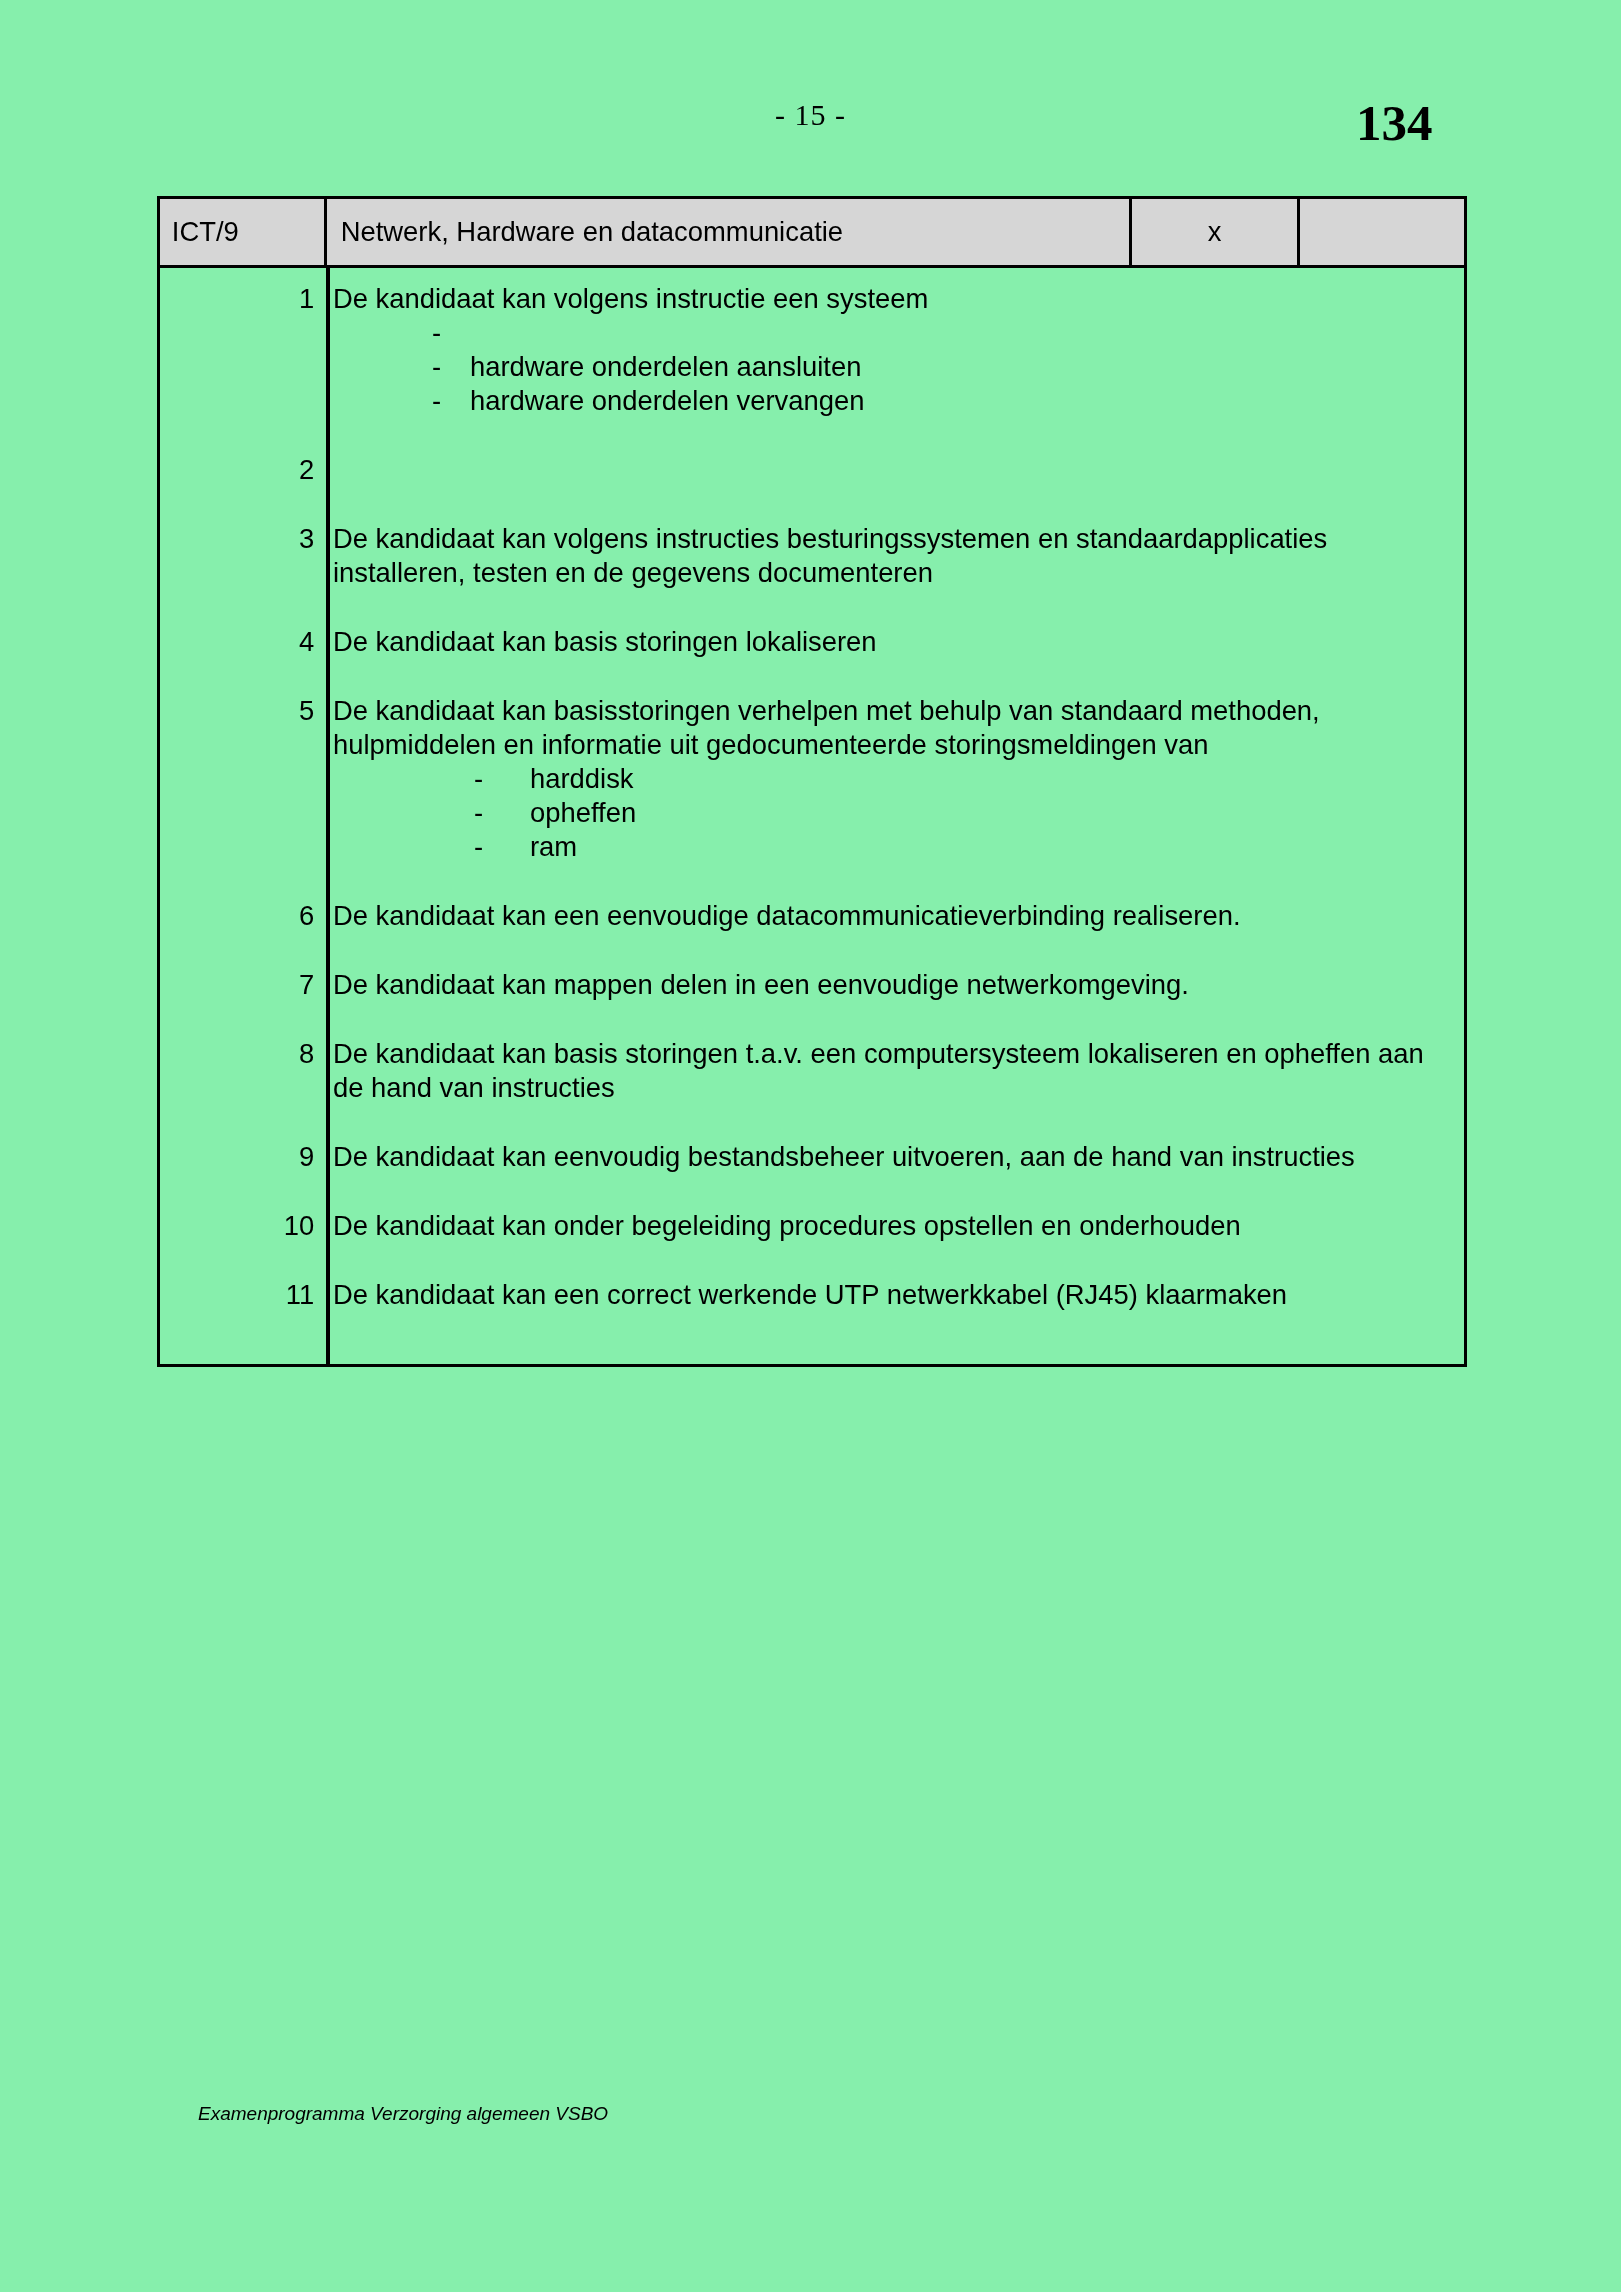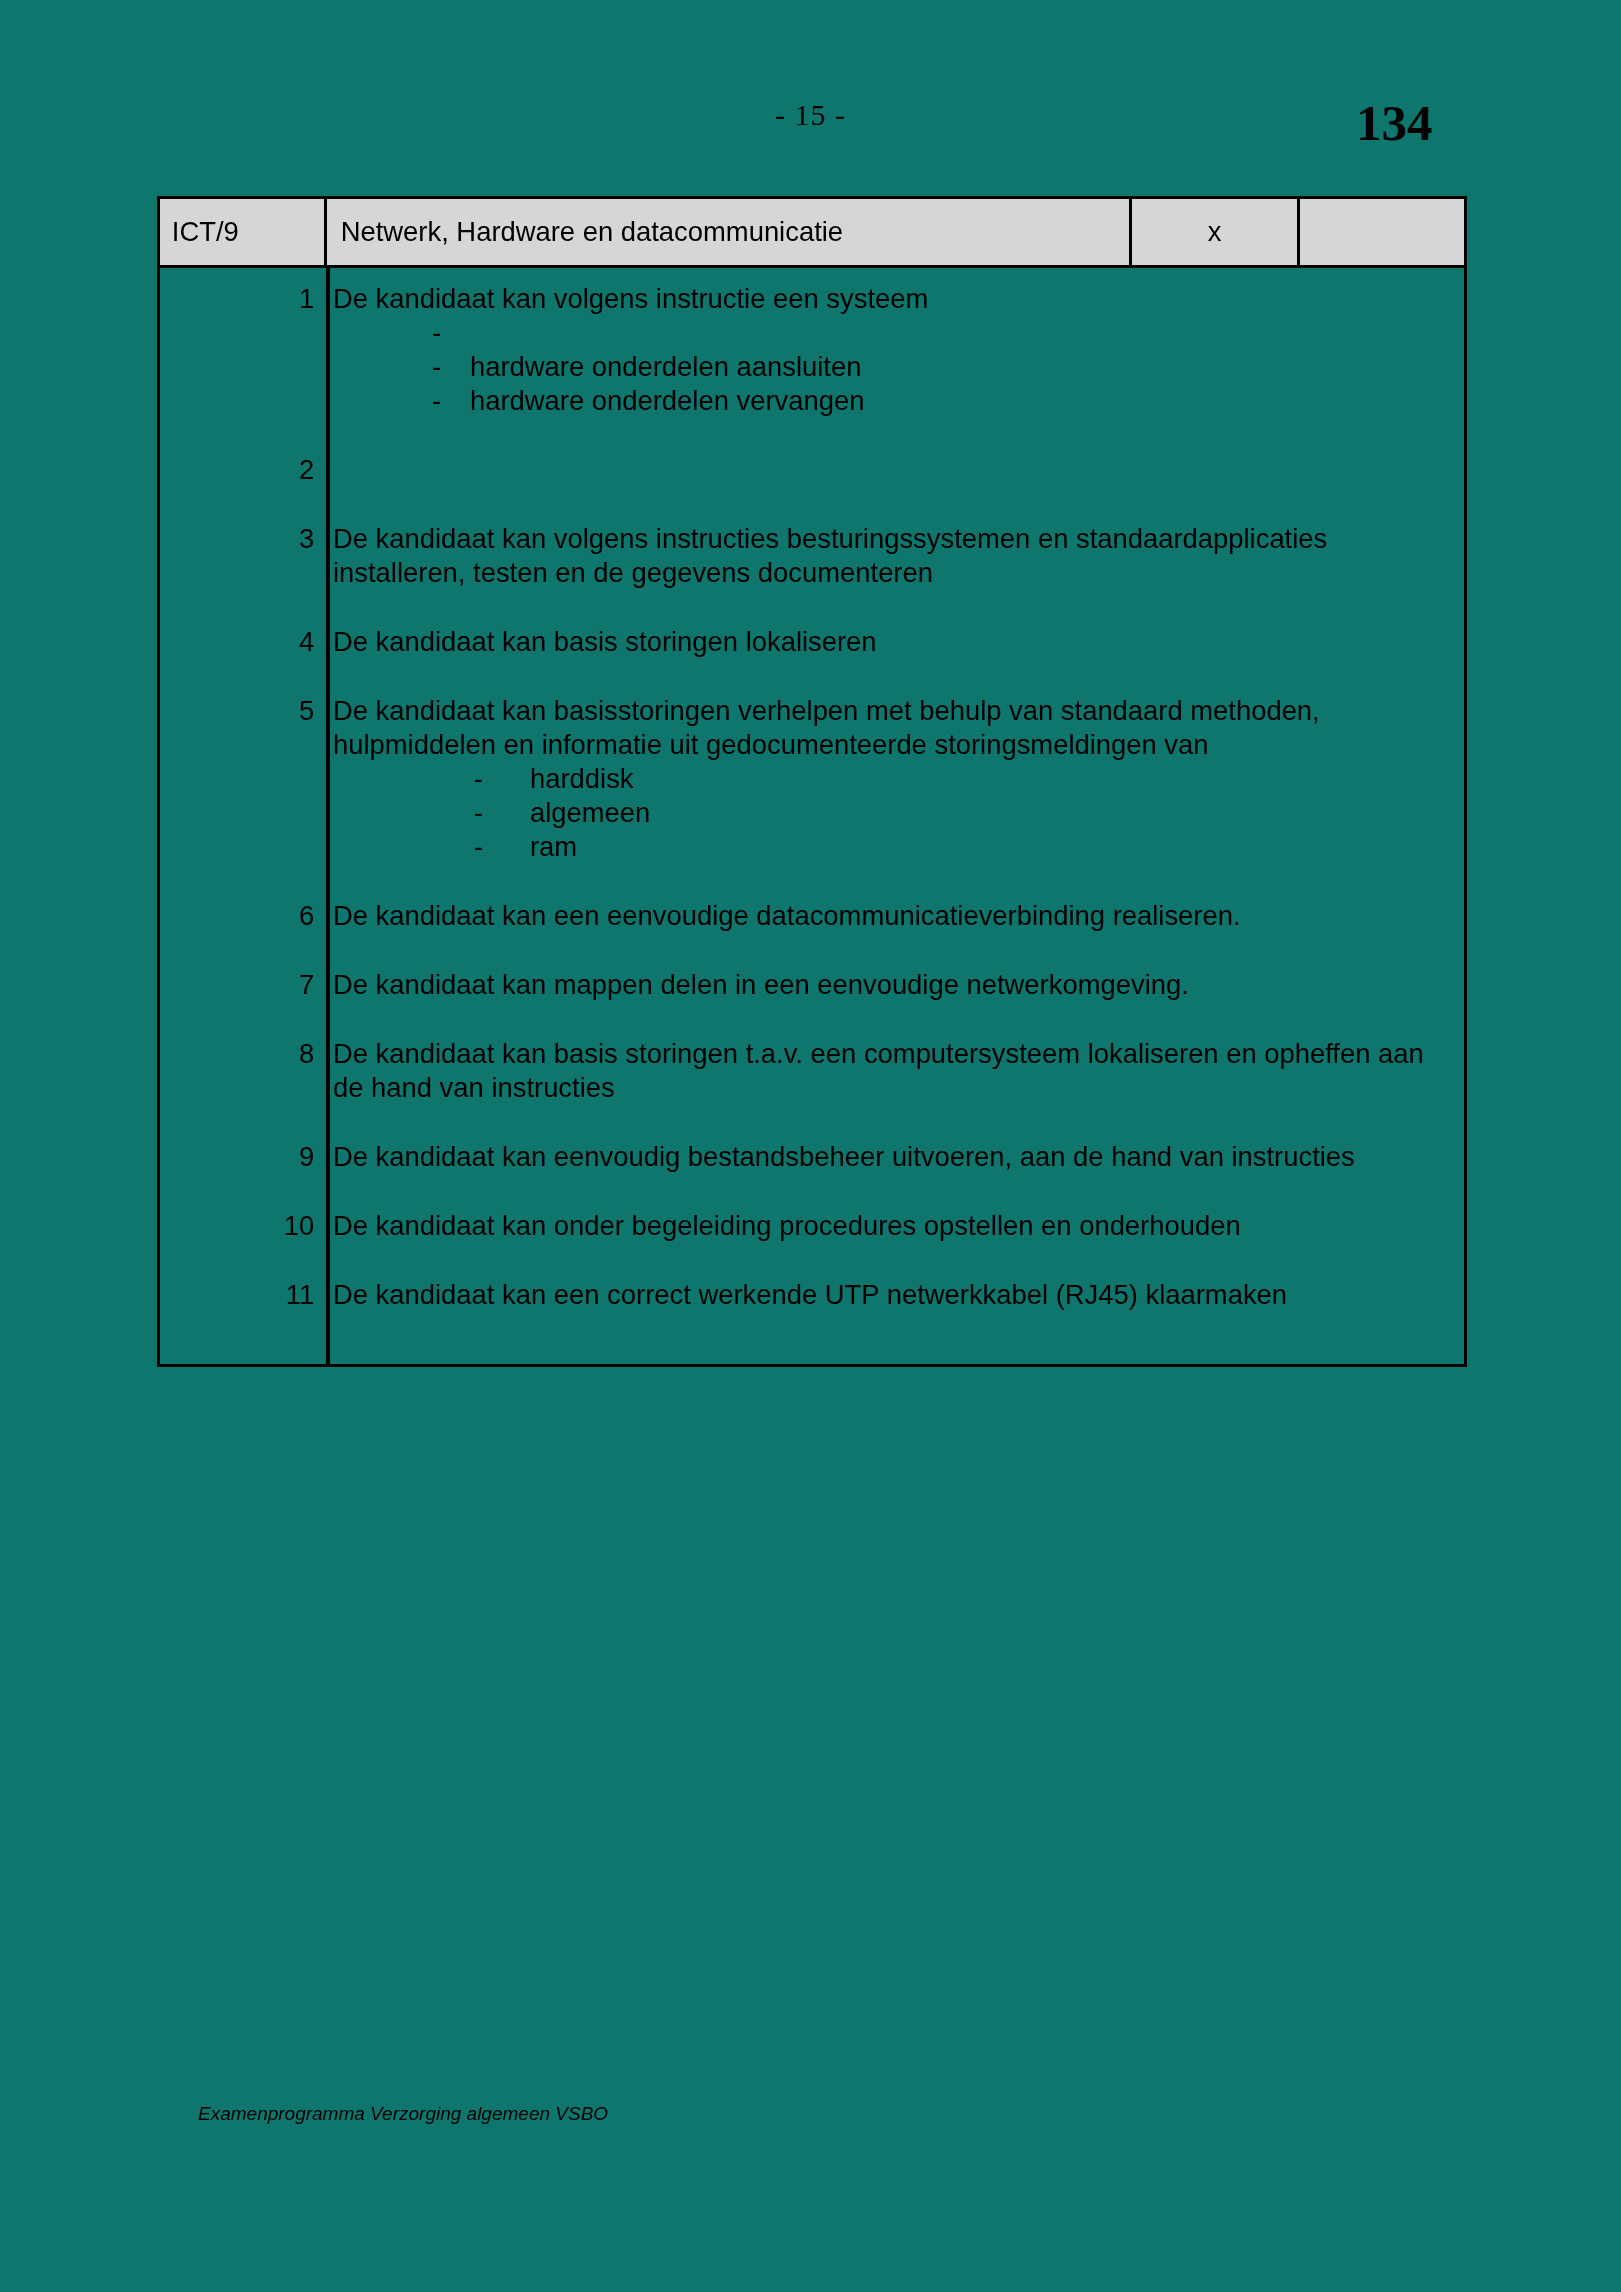--- a/index.html
+++ b/index.html
@@ -5,21 +5,21 @@
   html, body {
     margin: 0;
     padding: 0;
     background: #e8e8e8;
   }
   .page {
     position: relative;
     width: 1621px;
     height: 2293px;
     margin: 0 auto;
-    background: #0f766e;
+    background: #86efac;
     font-family: "Liberation Sans", sans-serif;
     color: #000000;
     overflow: hidden;
   }
   
   .page-num-center {
     position: absolute;
     top: 98px;
     left: 0;
     width: 100%;
@@ -186,21 +186,21 @@
         <div class="item-row">
           <div class="item-num">5</div>
           <div class="item-body">
             <div class="item-text">De kandidaat kan basisstoringen verhelpen met behulp van standaard methoden, hulpmiddelen en informatie uit gedocumenteerde storingsmeldingen van</div>
             <div class="bullet-row wide">
               <div class="b-dash">-</div>
               <div class="b-text">harddisk</div>
             </div>
             <div class="bullet-row wide">
               <div class="b-dash">-</div>
-              <div class="b-text">algemeen</div>
+              <div class="b-text">opheffen</div>
             </div>
             <div class="bullet-row wide">
               <div class="b-dash">-</div>
               <div class="b-text">ram</div>
             </div>
           </div>
         </div>
         <div class="item-row">
           <div class="item-num">6</div>
           <div class="item-body">

